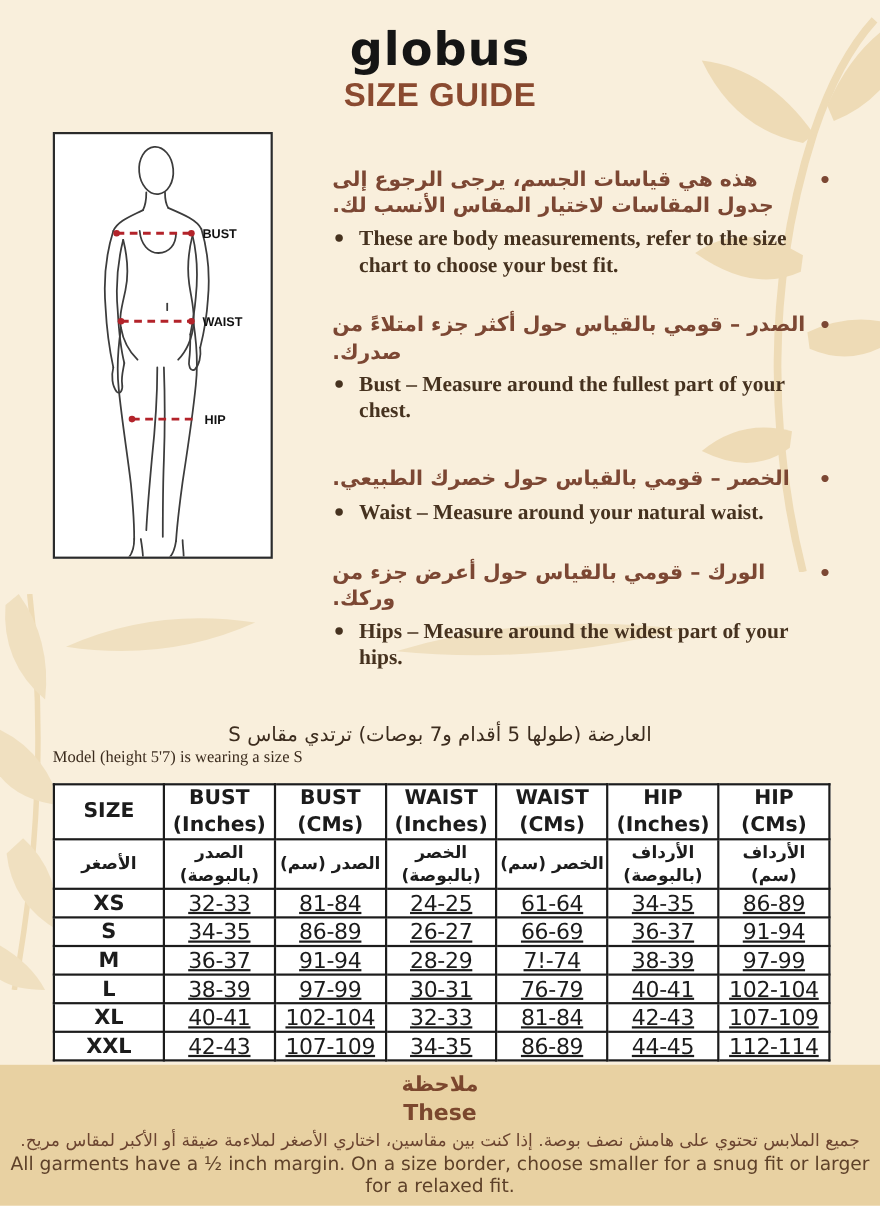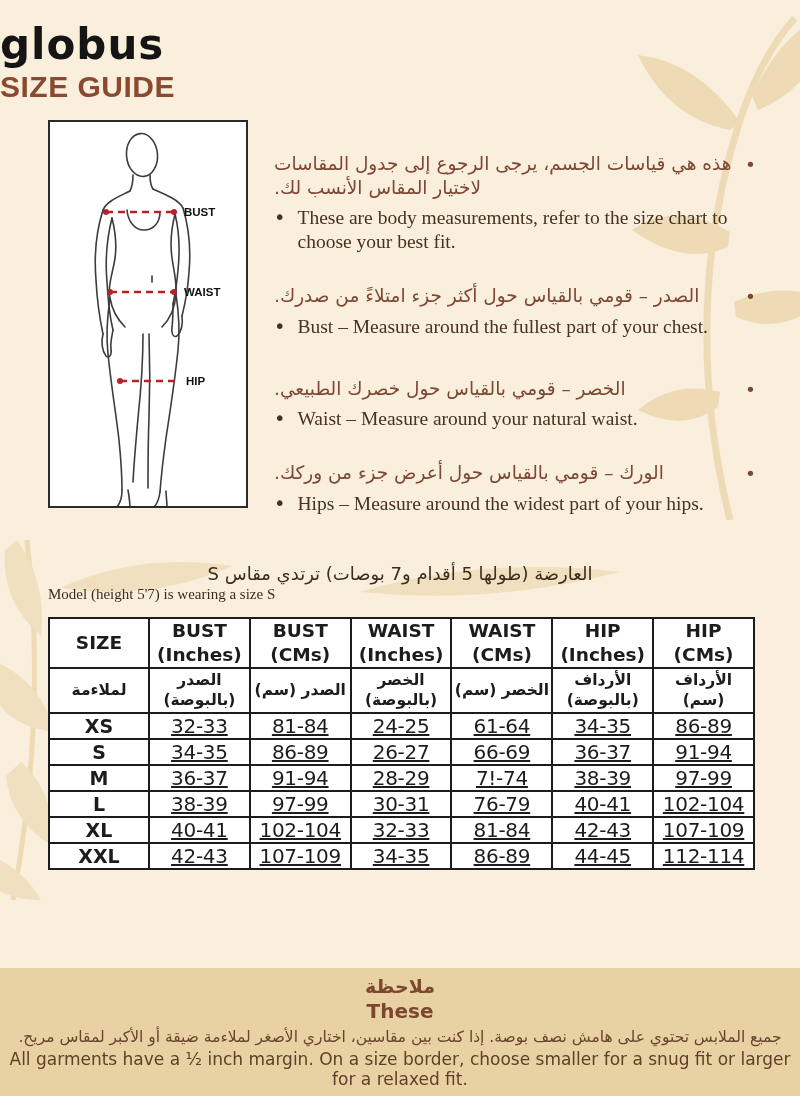--- a/index.html
+++ b/index.html
@@ -6,38 +6,38 @@
   body {
     width:800px; height:1096px; position:relative; overflow:hidden;
     background: var(--bg, #f9efdc);
     font-family:"Liberation Sans", sans-serif;
   }
   .deco { position:absolute; z-index:0; pointer-events:none; }
   .leaf  { fill: var(--leaf, #eedbb6); }
   .leaf2 { fill: var(--leaf-light, #f0e0c0); }
   .stem  { stroke: var(--leaf, #eedbb6); fill:none; }
 
-  .header { position:relative; z-index:2; padding-top:20px; }
+  .header { position:relative; z-index:2; text-align:center; padding-top:20px; }
   .logo { font-size:42px; font-weight:600; color:#151515; letter-spacing:1px;
           font-family:"DejaVu Sans", sans-serif; }
   .title { font-size:30px; font-weight:700; letter-spacing:0.5px; margin-top:1px;
            color: var(--accent, #8a4a30); }
 
   .content { position:relative; z-index:2; display:flex; margin:16px 44px 0 48px; }
   .figure-box { flex:none; width:200px; height:388px; background:#ffffff;
                 border:2px solid #2b2b2b; box-sizing:border-box; }
   .figure-box svg { display:block; width:100%; height:100%; }
   .body-line { stroke:#3c3c3c; stroke-width:1.6; fill:none;
                stroke-linecap:round; stroke-linejoin:round; }
   .measure-line { stroke: var(--red, #b3232a); stroke-width:2.6; fill:none; }
   .measure-dot  { fill: var(--red, #b3232a); }
   .measure-label { font-family:"Liberation Sans", sans-serif; font-size:11.5px;
                    font-weight:bold; fill:#111; }
 
-  .bullets { flex:1; margin-left:26px; padding-top:32px; }
+  .bullets { flex:1; margin-left:54px; padding-top:32px;font-weight:bold; }
   .group { margin-bottom:30px; }
   .group.g2 { margin-bottom:38px; }
   .group.g3 { margin-bottom:30px; }
   .b-ar { display:flex; color: var(--text-ar, #7c4733); font-size:18.5px; line-height:1.32;
           font-family:"DejaVu Sans", sans-serif; }
   .b-ar .txt { flex:1; direction:rtl; text-align:left; }
   .b-ar .dot { margin-left:10px; padding-top:1px; }
   .b-en { display:flex; color: var(--text-dark, #46321f); font-size:19.5px; line-height:1.24;
           font-family:"Liberation Serif", serif; margin-top:5px; }
   .b-en .dot { margin-right:12px; font-family:"DejaVu Sans", sans-serif; }
@@ -231,21 +231,21 @@
           <div>HIP</div>
           <div>(Inches)</div>
         </th>
         <th class="th-en">
           <div>HIP</div>
           <div>(CMs)</div>
         </th>
       </tr>
     <tr id="thead-ar">
         <th class="th-ar">
-          <div>لملاءمة</div>
+          <div>الأصغر</div>
         </th>
         <th class="th-ar">
           <div>الصدر</div>
           <div>(بالبوصة)</div>
         </th>
         <th class="th-ar">
           <div>الصدر (سم)</div>
         </th>
         <th class="th-ar">
           <div>الخصر</div>

